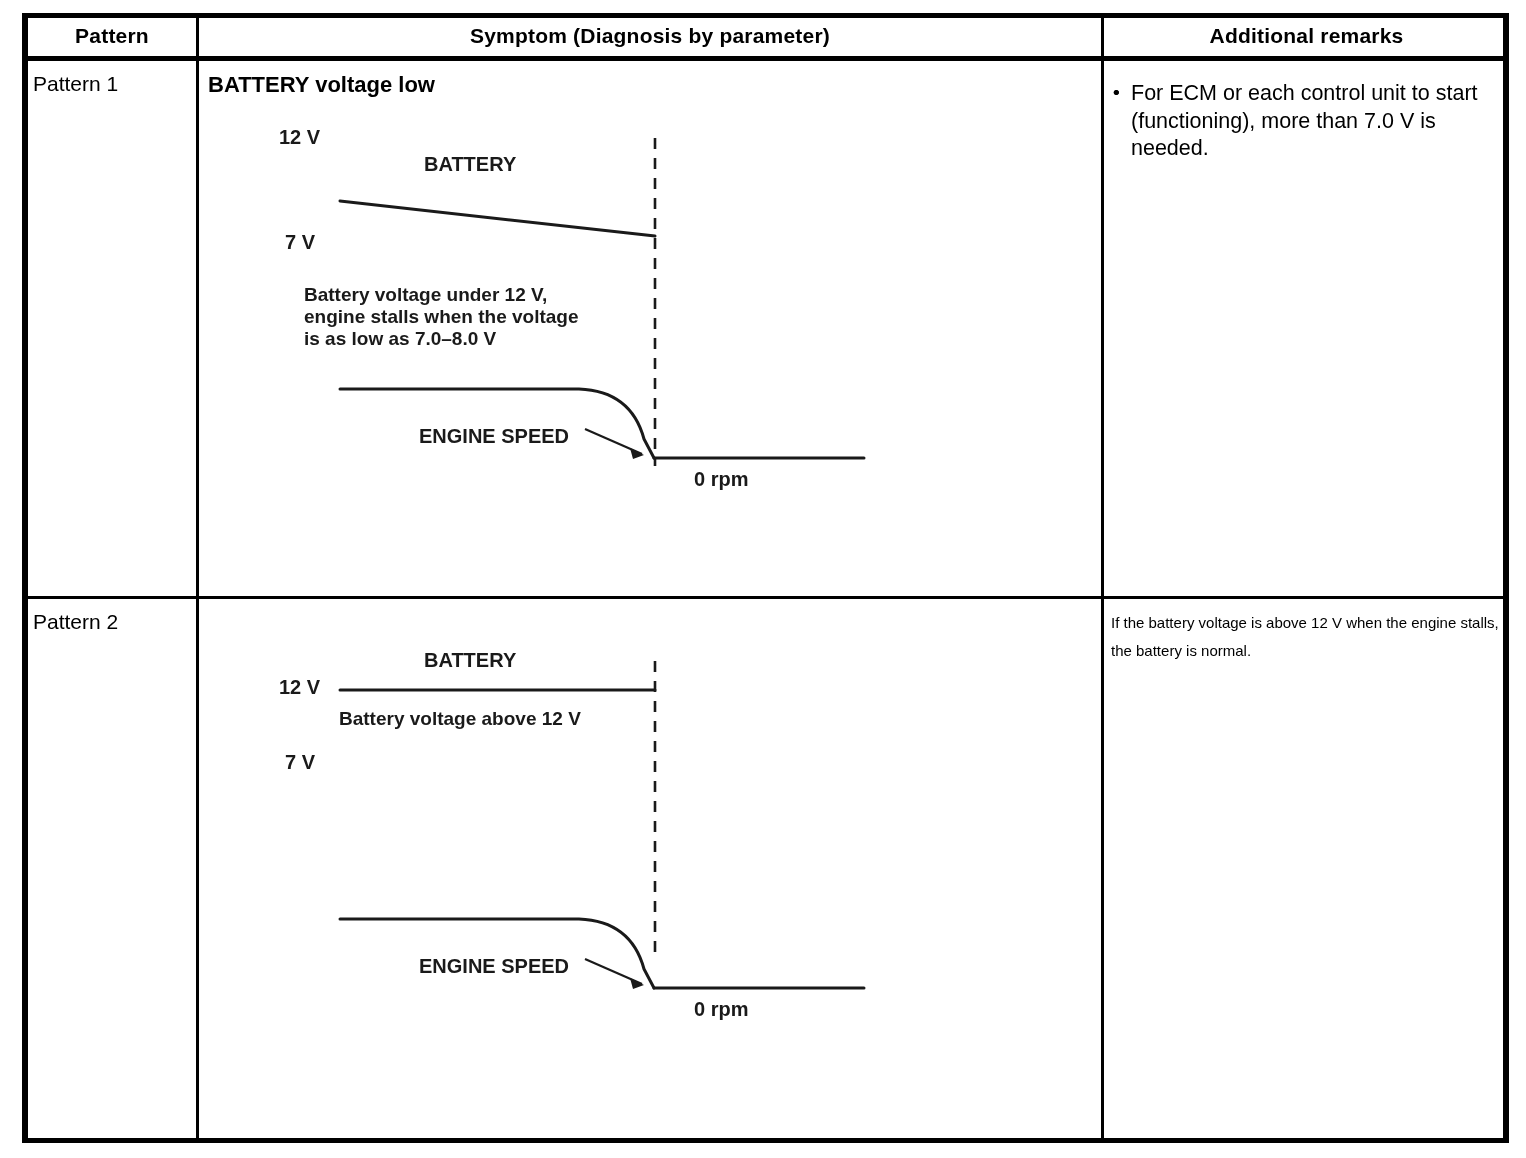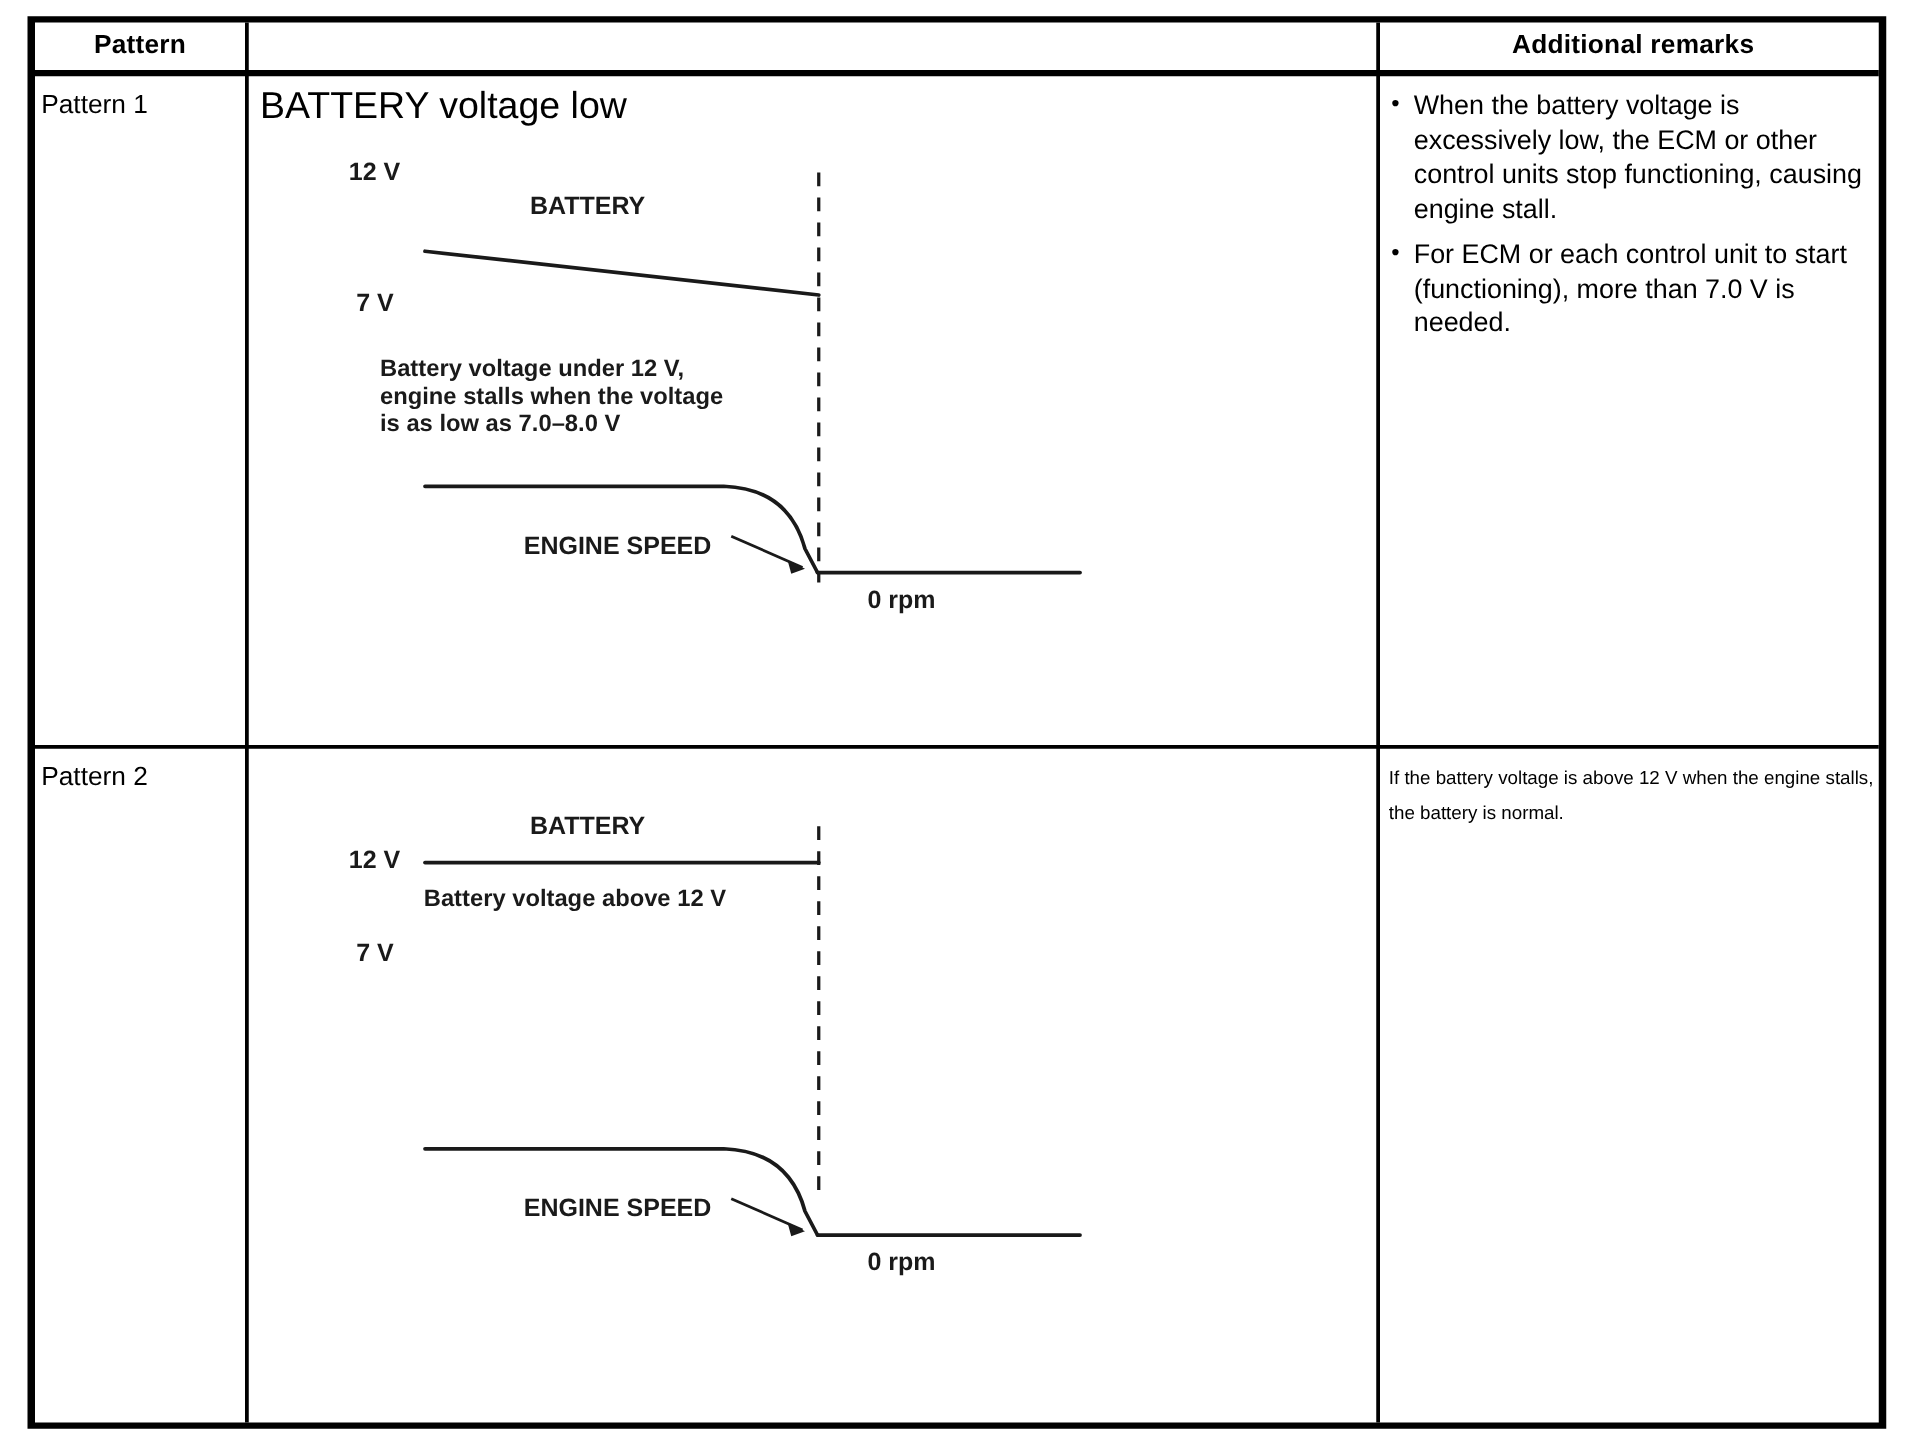--- a/index.html
+++ b/index.html
@@ -85,22 +85,23 @@
     font-size: 21px;
   }
   .cell-pattern { left: 0;      width: 168px;  padding: 11px 0 0 5px; }
   .cell-symptom { left: 171px;  width: 902px;  padding: 11px 0 0 9px; }
   .cell-remarks { left: 1076px; width: 405px;  padding: 10px 8px 0 7px; }
 
   .row1 .cell { top: 43px;  height: 639px; }
   .row2 .cell { top: 581px; height: 546px; }
 
   .symptom-title {
-    font-size: 30px;
+    font-size: 22px;
     line-height: 26px;
+    font-weight: bold;
   }
 
   
   .remark-list {
     margin: 0;
     padding: 0;
     list-style: none;
   }
   .remark-list li {
     position: relative;
@@ -142,20 +143,21 @@
 <div class="page">
   <div class="table">
 
     <div class="vdiv col1"></div>
     <div class="vdiv col2"></div>
     <div class="hdiv head"></div>
     <div class="hdiv row1"></div>
 
     <div class="head-row">
       <div class="head-cell c1">Pattern</div>
+      <div class="head-cell c2">Symptom (Diagnosis by parameter)</div>
       <div class="head-cell c3">Additional remarks</div>
     </div>
 
     <div class="row1">
 
       <div class="cell cell-pattern">
         <span>Pattern 1</span>
       </div>
 
       <div class="cell cell-symptom">
@@ -187,21 +189,20 @@
 
             <text class="gtext md" x="495" y="425">0 rpm</text>
           </svg>
         </div>
       </div>
 
       <div class="cell cell-remarks">
         <ul class="remark-list">
           <li>
             <span class="bullet">•</span>
-            <span>When the battery voltage is excessively low, the ECM or other control units stop functioning, causing engine stall.</span>
           </li>
           <li>
             <span class="bullet">•</span>
             <span>For ECM or each control unit to start (functioning), more than 7.0 V is needed.</span>
           </li>
         </ul>
       </div>
     </div>
 
     <div class="row2">

